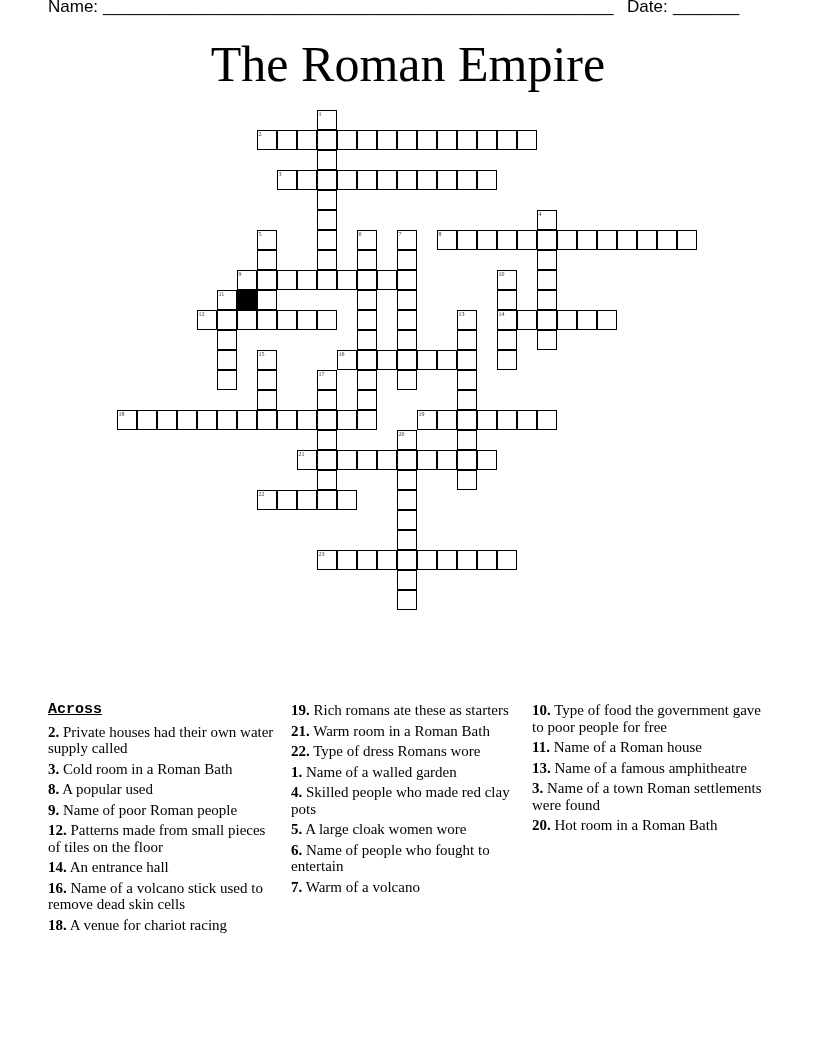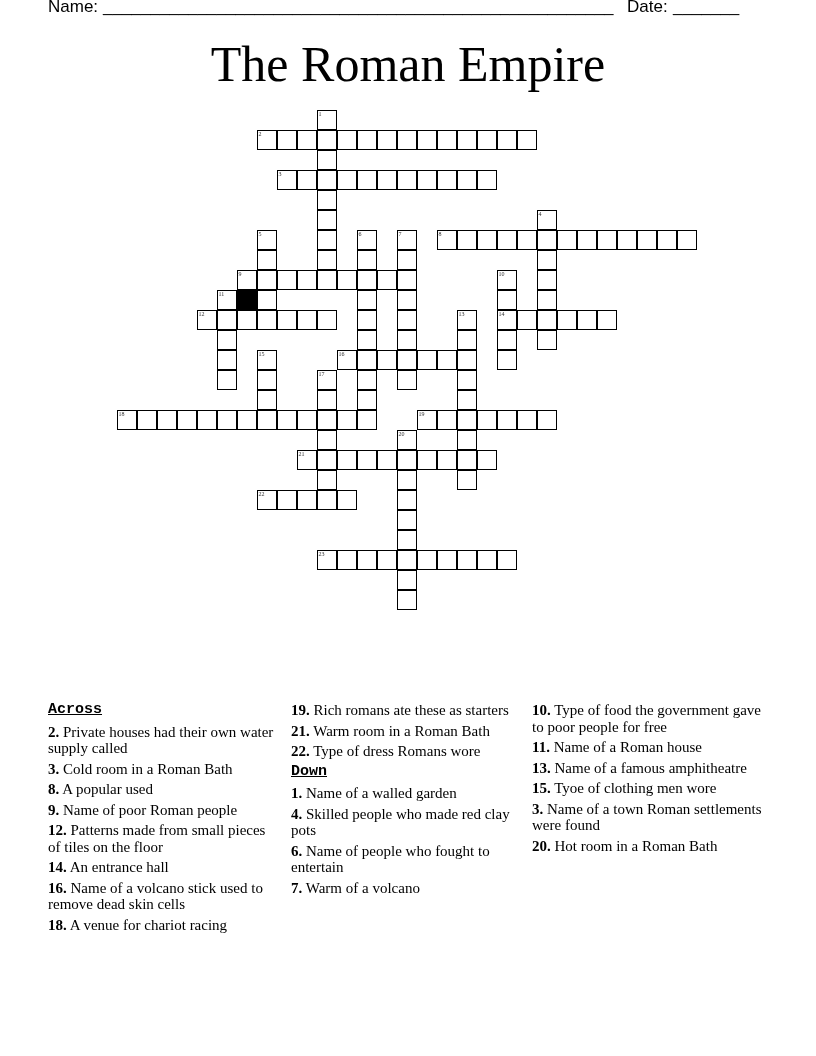--- a/index.html
+++ b/index.html
@@ -258,27 +258,26 @@
       <div class="clue"><b>9.</b><span> Name of poor Roman people</span></div>
       <div class="clue"><b>12.</b><span> Patterns made from small pieces of tiles on the floor</span></div>
       <div class="clue"><b>14.</b><span> An entrance hall</span></div>
       <div class="clue"><b>16.</b><span> Name of a volcano stick used to remove dead skin cells</span></div>
       <div class="clue"><b>18.</b><span> A venue for chariot racing</span></div>
     </div>
   <div class="col" id="col2" style="left:291px;">
       <div class="clue"><b>19.</b><span> Rich romans ate these as starters</span></div>
       <div class="clue"><b>21.</b><span> Warm room in a Roman Bath</span></div>
       <div class="clue"><b>22.</b><span> Type of dress Romans wore</span></div>
-      <div class="section-head">Down</div>
       <div class="clue"><b>1.</b><span> Name of a walled garden</span></div>
       <div class="clue"><b>4.</b><span> Skilled people who made red clay pots</span></div>
+      <div class="clue"><b>5.</b><span> A large cloak women wore</span></div>
       <div class="clue"><b>6.</b><span> Name of people who fought to entertain</span></div>
       <div class="clue"><b>7.</b><span> Warm of a volcano</span></div>
     </div>
   <div class="col" id="col3" style="left:532px;">
       <div class="clue"><b>10.</b><span> Type of food the government gave to poor people for free</span></div>
       <div class="clue"><b>11.</b><span> Name of a Roman house</span></div>
       <div class="clue"><b>13.</b><span> Name of a famous amphitheatre</span></div>
-      <div class="clue"><b>15.</b><span> Tyoe of clothing men wore</span></div>
       <div class="clue"><b>3.</b><span> Name of a town Roman settlements were found</span></div>
       <div class="clue"><b>20.</b><span> Hot room in a Roman Bath</span></div>
     </div>
 </div>
 
 </body></html>

